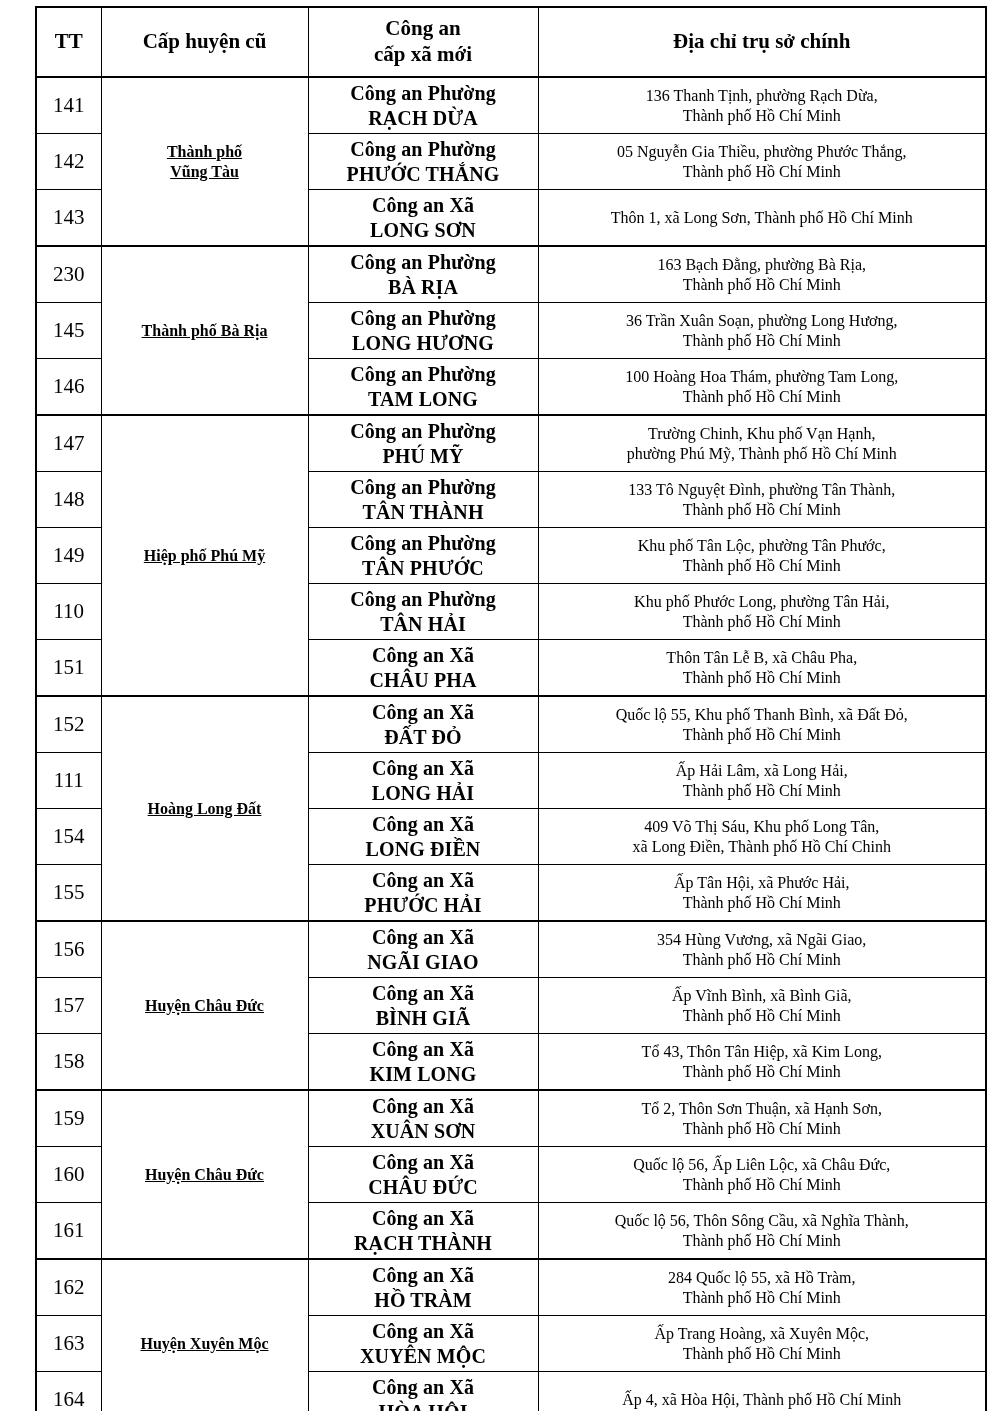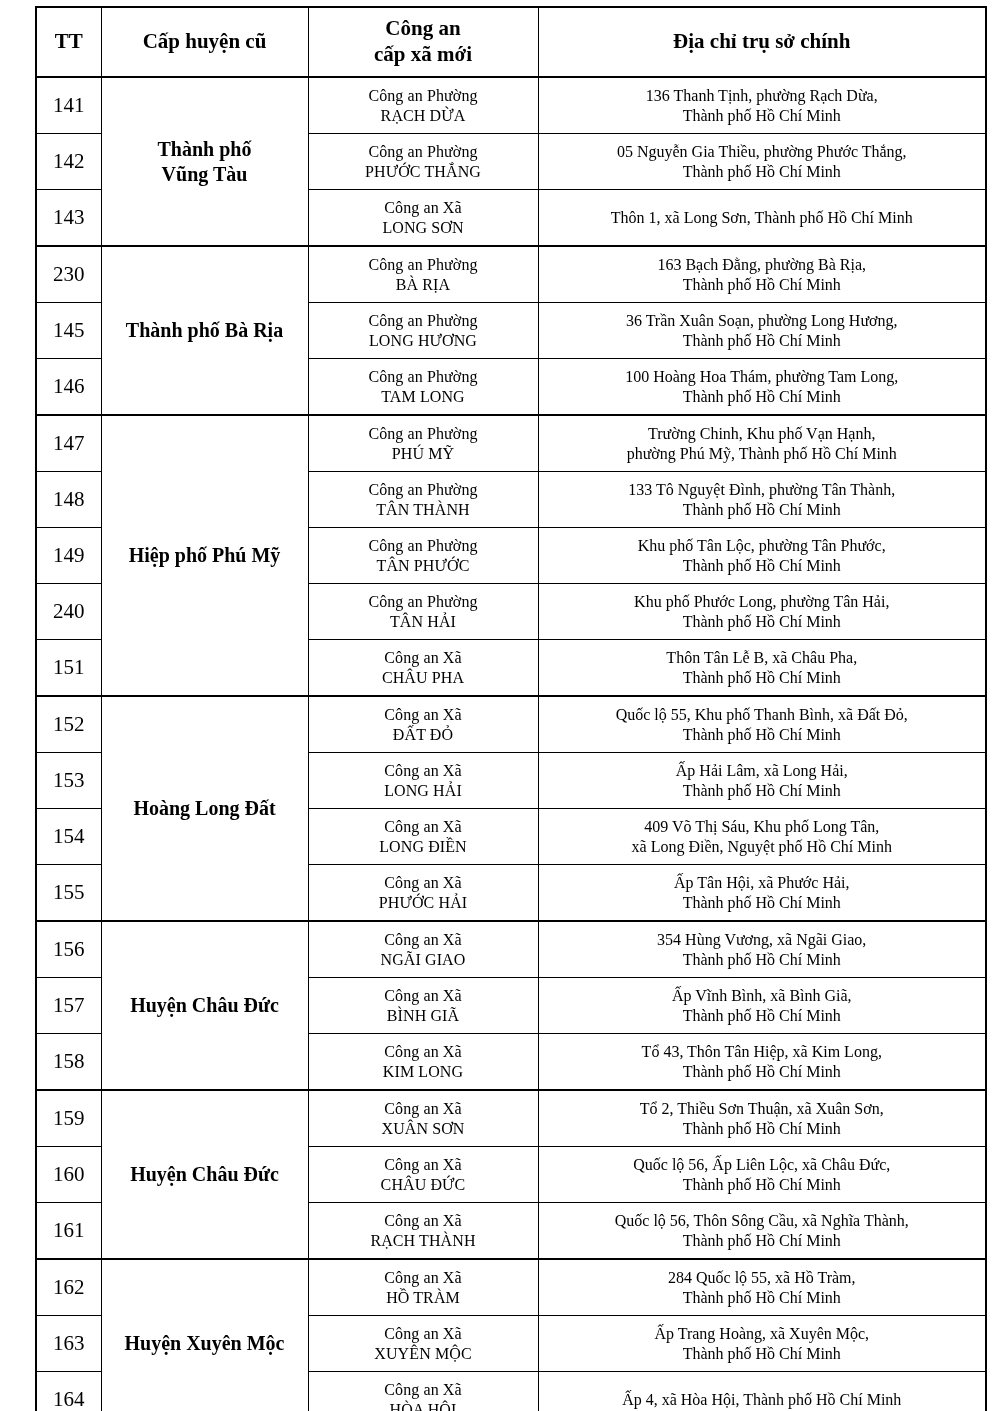--- a/index.html
+++ b/index.html
@@ -58,30 +58,31 @@
   th.h-cell .ln { display: block; }
 
   td.tt-cell {
     font-size: 21px;
     font-weight: normal;
     height: 51px;
     margin-left: 44px;
   }
 
   td.dist-cell {
-    font-size: 20px;
+    font-size: 16px;
     font-weight: bold;
     border-left-width: 2.2px;
     border-right-width: 2.2px;
+    text-decoration: underline;
   }
   td.dist-cell .ln { display: block; }
 
   td.unit-cell {
-    font-size: 16px;
-    font-weight: normal;
+    font-size: 20px;
+    font-weight: bold;
     border-right-width: 2.2px;
     letter-spacing: 0.1px;
   }
   td.unit-cell .ln-top { display: block; }
   td.unit-cell .ln-bot { display: block; }
 
   td.addr-cell {
     font-size: 16px;
     font-weight: normal;
   }
@@ -223,21 +224,21 @@
           <td class="unit-cell">
             <span class="ln-top">Công an Phường</span>
             <span class="ln-bot">TÂN PHƯỚC</span>
           </td>
           <td class="addr-cell">
             <span class="ln">Khu phố Tân Lộc, phường Tân Phước,</span>
             <span class="ln">Thành phố Hồ Chí Minh</span>
           </td>
         </tr>
         <tr>
-          <td class="tt-cell">240</td>
+          <td class="tt-cell">110</td>
           <td class="unit-cell">
             <span class="ln-top">Công an Phường</span>
             <span class="ln-bot">TÂN HẢI</span>
           </td>
           <td class="addr-cell">
             <span class="ln">Khu phố Phước Long, phường Tân Hải,</span>
             <span class="ln">Thành phố Hồ Chí Minh</span>
           </td>
         </tr>
         <tr>
@@ -259,39 +260,39 @@
           <td class="unit-cell">
             <span class="ln-top">Công an Xã</span>
             <span class="ln-bot">ĐẤT ĐỎ</span>
           </td>
           <td class="addr-cell">
             <span class="ln">Quốc lộ 55, Khu phố Thanh Bình, xã Đất Đỏ,</span>
             <span class="ln">Thành phố Hồ Chí Minh</span>
           </td>
         </tr>
         <tr>
-          <td class="tt-cell">153</td>
+          <td class="tt-cell">111</td>
           <td class="unit-cell">
             <span class="ln-top">Công an Xã</span>
             <span class="ln-bot">LONG HẢI</span>
           </td>
           <td class="addr-cell">
             <span class="ln">Ấp Hải Lâm, xã Long Hải,</span>
             <span class="ln">Thành phố Hồ Chí Minh</span>
           </td>
         </tr>
         <tr>
           <td class="tt-cell">154</td>
           <td class="unit-cell">
             <span class="ln-top">Công an Xã</span>
             <span class="ln-bot">LONG ĐIỀN</span>
           </td>
           <td class="addr-cell">
             <span class="ln">409 Võ Thị Sáu, Khu phố Long Tân,</span>
-            <span class="ln">xã Long Điền, Nguyệt phố Hồ Chí Minh</span>
+            <span class="ln">xã Long Điền, Thành phố Hồ Chí Chinh</span>
           </td>
         </tr>
         <tr>
           <td class="tt-cell">155</td>
           <td class="unit-cell">
             <span class="ln-top">Công an Xã</span>
             <span class="ln-bot">PHƯỚC HẢI</span>
           </td>
           <td class="addr-cell">
             <span class="ln">Ấp Tân Hội, xã Phước Hải,</span>
@@ -337,21 +338,21 @@
         <tr class="group-start">
           <td class="tt-cell">159</td>
           <td class="dist-cell" rowspan="3">
             <span class="ln">Huyện Châu Đức</span>
           </td>
           <td class="unit-cell">
             <span class="ln-top">Công an Xã</span>
             <span class="ln-bot">XUÂN SƠN</span>
           </td>
           <td class="addr-cell">
-            <span class="ln">Tổ 2, Thiều Sơn Thuận, xã Xuân Sơn,</span>
+            <span class="ln">Tổ 2, Thôn Sơn Thuận, xã Hạnh Sơn,</span>
             <span class="ln">Thành phố Hồ Chí Minh</span>
           </td>
         </tr>
         <tr>
           <td class="tt-cell">160</td>
           <td class="unit-cell">
             <span class="ln-top">Công an Xã</span>
             <span class="ln-bot">CHÂU ĐỨC</span>
           </td>
           <td class="addr-cell">

